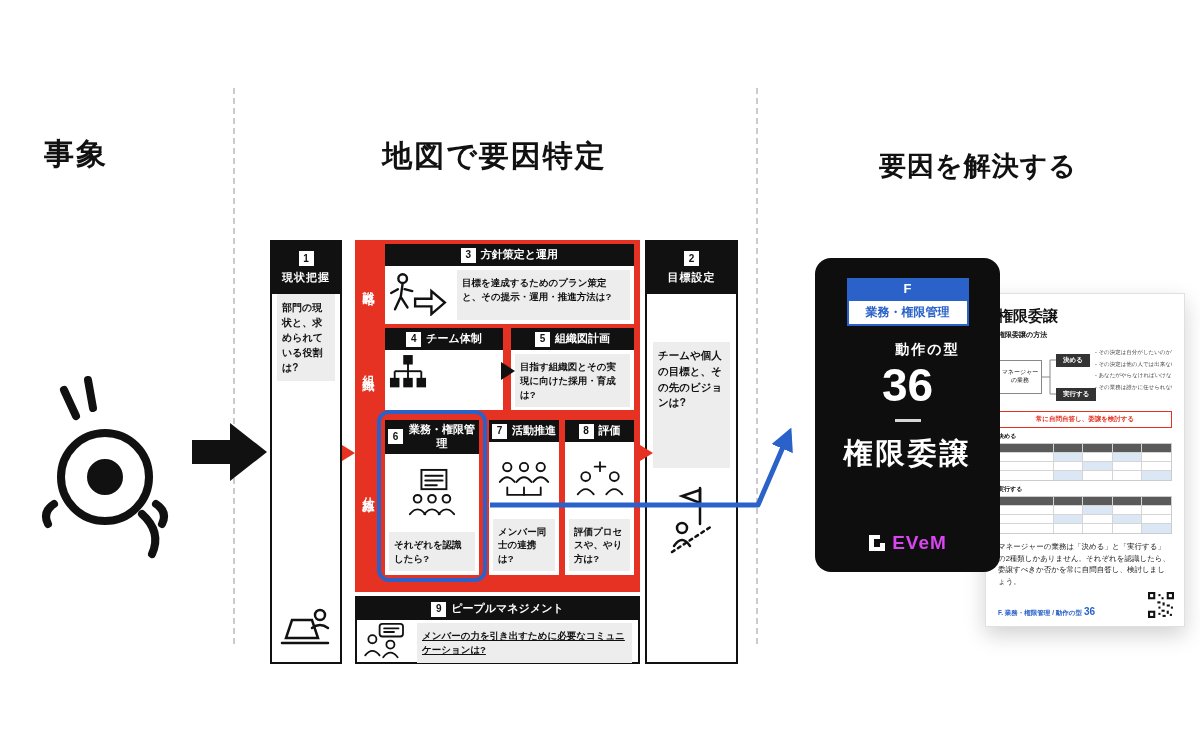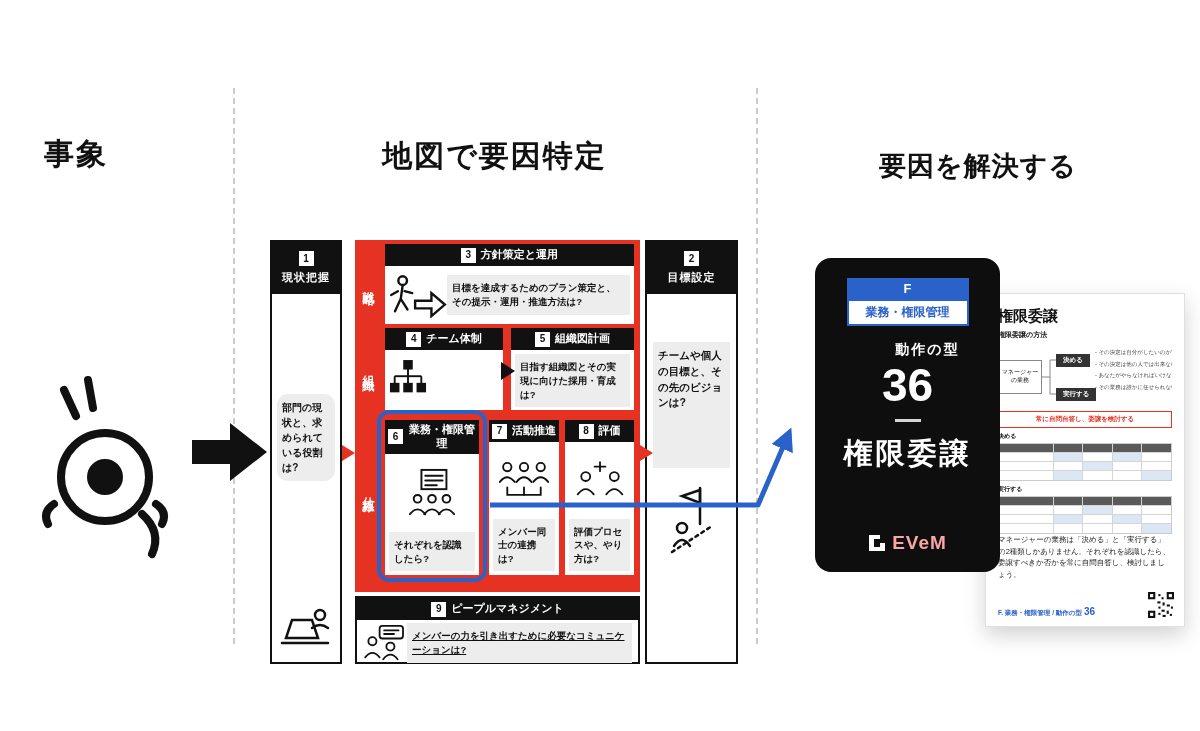--- a/index.html
+++ b/index.html
@@ -22,40 +22,40 @@
   .bigarrow { position:absolute; left:192px; top:422px; }
 
   
   .mapcol { position:absolute; background:#fff; border:2px solid #111; display:flex; flex-direction:column; align-items:center; }
   .col1 { left:270px; top:240px; width:72px; height:424px; }
   .col2 { left:645px; top:240px; width:93px; height:424px; }
   .colhd { width:100%; background:#111; color:#fff; display:flex; flex-direction:column; align-items:center; justify-content:center; gap:4px; min-height:52px; padding:4px 0; }
   .chip { background:#fff; color:#111; font-weight:bold; font-size:10px; width:15px; height:15px; display:flex; align-items:center; justify-content:center; flex:none; }
   .colhd .lbl { font-size:11px; font-weight:bold; letter-spacing:1px; }
   .qbox { background:#ededed; font-size:10px; font-weight:bold; line-height:1.5; padding:6px 5px; color:#111; }
-  .col1 .qbox { margin-top:100px; width:calc(100% - 10px);border-radius:11px; }
+  .col1 .qbox { width:calc(100% - 10px); }
   .col2 .qbox { margin-top:48px; width:calc(100% - 12px); min-height:126px; font-size:10.5px; }
   .col1 .colicon { margin-top:auto; margin-bottom:8px; }
   .col2 .colicon { margin-top:16px; }
 
   
   .redarea { position:absolute; left:355px; top:240px; width:285px; height:352px; background:#e53222; }
   .axis { position:absolute; left:0; width:26px; color:#fff; font-weight:bold; font-size:12px;
           writing-mode:vertical-rl; text-orientation:upright; display:flex; align-items:center; justify-content:center; letter-spacing:3px; }
   .axis-1 { top:4px; height:80px; } .axis-2 { top:88px; height:82px; } .axis-3 { top:176px; height:166px; }
 
   .mbox { position:absolute; background:#fff; display:flex; flex-direction:column; }
   .bh { background:#111; color:#fff; font-size:11px; font-weight:bold; display:flex; align-items:center; justify-content:center; gap:5px; padding:3px 3px; min-height:22px; text-align:center; line-height:1.25; }
   .box3 { left:30px; top:4px; width:249px; height:80px; }
   .box4 { left:30px; top:88px; width:118px; height:82px; }
   .box5 { left:156px; top:88px; width:123px; height:82px; }
   .box6 { left:30px; top:180px; width:94px; height:155px; }
   .box7 { left:134px; top:180px; width:70px; height:155px; }
   .box8 { left:210px; top:180px; width:69px; height:155px; }
-  .hrow { display:flex; flex:1; align-items:center; gap:0; padding:4px; }
+  .hrow { display:flex; flex:1; gap:10px; padding:4px; }
   .hrow .qbox { flex:1; font-size:9.5px; line-height:1.45; }
   .vcol { display:flex; flex-direction:column; flex:1; align-items:center; }
   .vcol .boxicon { margin-top:auto; }
   .vcol .qbox { margin-top:auto; margin-bottom:4px; width:calc(100% - 8px); font-size:9.5px; line-height:1.4; }
   .diamond { position:absolute; left:146px; top:122px; width:0; height:0; border-top:9px solid transparent; border-bottom:9px solid transparent; border-left:14px solid #111; z-index:3; }
 
   
   .box9 { position:absolute; left:355px; top:596px; width:285px; height:68px; border:2px solid #111; background:#fff; display:flex; flex-direction:column; }
   .box9 .bh { min-height:22px; }
   .box9 .hrow { padding:3px 6px;text-decoration:underline; }
@@ -70,21 +70,21 @@
   
   .card { position:absolute; left:815px; top:258px; width:185px; height:314px; background:#0e0e0e; border-radius:16px; z-index:5; display:flex; flex-direction:column; align-items:center; }
   .badge { margin-top:20px; width:122px; }
   .badge-f { background:#2a62c9; color:#fff; font-weight:bold; font-size:13px; text-align:center; padding:3px 0; }
   .badge-label { background:#fff; border:2px solid #2a62c9; color:#2a62c9; font-weight:bold; font-size:12px; text-align:center; padding:3px 1px; }
   .card-type { color:#fff; font-size:14px; font-weight:bold; margin-top:15px; letter-spacing:2px;padding-left:40px; }
   .card-num { color:#fff; font-size:46px; font-weight:bold; line-height:1.05; margin-top:2px; }
   .card-rule { width:26px; height:3px; background:#d6d6d6; margin-top:10px; }
   .card-title { color:#fff; font-size:29px; font-weight:bold; margin-top:12px; letter-spacing:3px; }
   .brand { margin-top:auto; margin-bottom:18px; display:flex; align-items:center; gap:6px; }
-  .brand-text { color:#fca5a5; font-size:19px; font-weight:bold; letter-spacing:1px; }
+  .brand-text { color:#d946ef; font-size:19px; font-weight:bold; letter-spacing:1px; }
 
   
   .sheet { position:absolute; left:985px; top:293px; width:200px; height:334px; background:#fff; border:1px solid #e0e0e0;
            box-shadow:0 8px 20px rgba(0,0,0,0.18); z-index:4; padding:13px 12px 8px; }
   .sh-title { font-size:15px; font-weight:bold; }
   .sh-sub { font-size:7px; font-weight:bold; margin-top:4px; }
   .sh-diagram { position:relative; margin-top:8px; height:58px; }
   .sd-src { position:absolute; left:0; top:12px; width:44px; height:34px; border:1px solid #888; font-size:6px; display:flex; align-items:center; justify-content:center; text-align:center; line-height:1.3; padding:1px; }
   .sd-node { position:absolute; left:58px; background:#333; color:#fff; font-size:6.5px; font-weight:bold; padding:2px 7px; }
   .sd-node-1 { top:6px; } .sd-node-2 { top:40px; }
@@ -95,21 +95,21 @@
   .sh-alert { margin-top:5px; border:1.5px solid #e53222; color:#e53222; font-size:6.5px; font-weight:bold; text-align:center; padding:3px 2px; }
   .tbl-label { font-size:6px; font-weight:bold; margin:4px 0 2px; }
   .tbl { width:100%; border:1px solid #ccc; }
   .trow { display:flex; height:9px; border-bottom:1px solid #d5d5d5; }
   .trow:last-child { border-bottom:none; }
   .trow.head { background:#5a5a5a; }
   .tc { border-right:1px solid #d5d5d5; }
   .tc:last-child { border-right:none; }
   .tc.c1 { width:32%; } .tc.c2 { width:17%; } .tc.c3 { width:17%; } .tc.c4 { width:17%; } .tc.c5 { width:17%; }
   .trow:not(.head) .tc.hl { background:#dbe7f4; }
-  .sh-body { font-size:7.5px; line-height:1.55; color:#1a1a1a; }
+  .sh-body { margin-top:7px; font-size:7.5px; line-height:1.55; color:#1a1a1a; }
   .sh-footer { position:absolute; left:12px; right:10px; bottom:8px; display:flex; align-items:flex-end; justify-content:space-between; }
   .sf-text { color:#2a62c9; font-size:6.5px; font-weight:bold; }
   .sf-num { font-size:10px; margin-left:2px; }
 
   svg { display:block; }
 </style>
 </head>
 <body>
 
 <div class="canvas">

